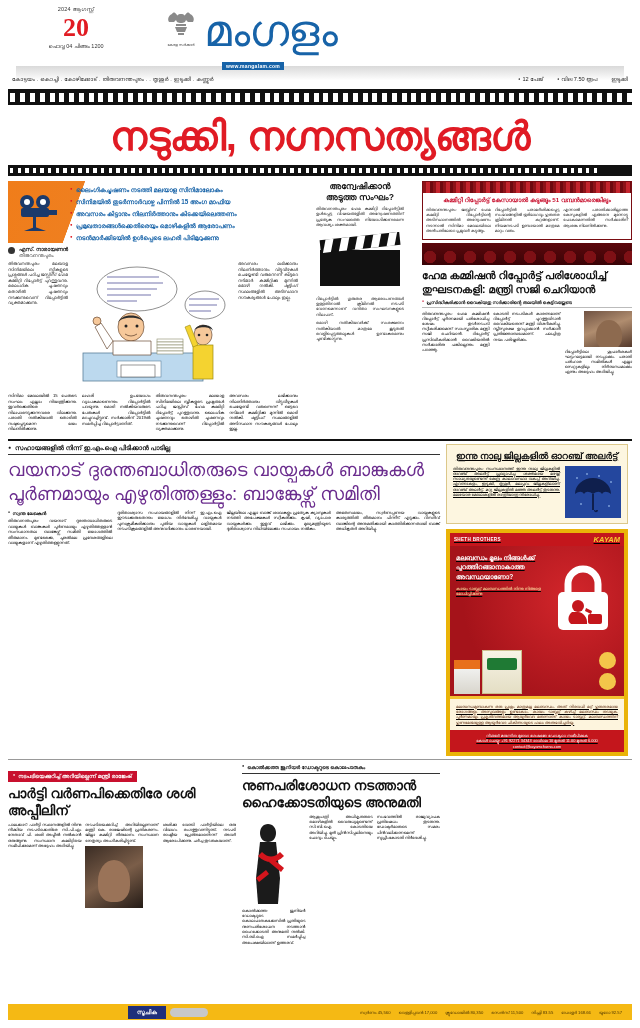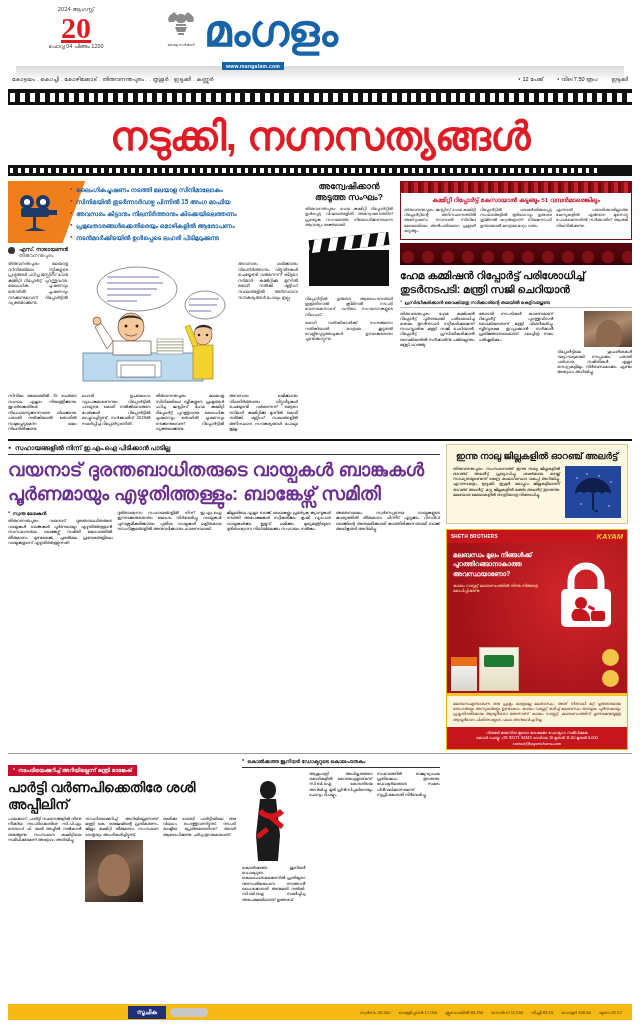--- a/index.html
+++ b/index.html
@@ -9,27 +9,27 @@
     font-family: "Liberation Sans", sans-serif;
     overflow: hidden;
     position: relative;
   }
   .page { width: 640px; height: 1028px; position: relative; background:#fff; padding: 0 8px; }
 
   
   .masthead { position: relative; height: 72px; padding-top: 6px; }
   .date-block { position: absolute; left: 14px; top: 6px; width: 108px; text-align: center; color:#c8102e; }
   .date-top { font-size: 5.5px; color:#333; letter-spacing:.2px; }
-  .date-big { font-size: 30px; font-weight: bold; line-height: 30px; color:#e11b22; font-family:"Liberation Serif", serif;text-decoration:underline; }
+  .date-big { font-size: 26px; font-weight: bold; line-height: 30px; color:#e11b22; font-family:"Liberation Serif", serif; }
   .date-bot { font-size: 5.5px; color:#333; }
   .emblem { position: absolute; left: 152px; top: 8px; width: 42px; text-align:center; }
   .emblem svg { display:block; margin: 0 auto; }
   .emblem-cap { font-size: 3.6px; color:#444; line-height:4.4px; margin-top:1px; }
   .logo-wrap { position:absolute; left: 196px; top: 2px; }
-  .logo-text { font-size: 44px; font-weight: bold; color:#1763a8; letter-spacing: -1px;
+  .logo-text { font-size: 44px; font-weight: normal; color:#1763a8; letter-spacing: -1px;
                font-family:"Liberation Sans", sans-serif; line-height: 58px; }
   .web-tag { position:absolute; left: 214px; top: 62px; background:#1763a8; color:#fff;
              font-size:5px; padding: 1px 4px; letter-spacing:.3px; font-weight:bold; }
   .grad-band { position:absolute; left:8px; right:8px; top: 66px; height: 14px;
                background: linear-gradient(to bottom, #d9d9d9, #fdfdfd); }
   .city-row { position: relative; height: 14px; display:flex; align-items:center;
               justify-content: space-between; padding: 0 4px; }
   .city-list { font-size: 5.6px; color:#222; letter-spacing:.2px; }
   .price-right { display:flex; gap: 14px; font-size:5.6px; color:#222; align-items:center; }
   .price-right span::before { content:"\25CF"; font-size:3.5px; margin-right:2px; vertical-align:1px; }
@@ -44,21 +44,21 @@
 
   
   .headline-main { text-align:center; color:#e01b24; font-weight:bold;
                    font-size: 40px; line-height: 54px; letter-spacing:-0.5px;
                    font-family:"Liberation Sans", sans-serif; padding: 4px 0 0; }
   .subhead-bar { background: linear-gradient(to bottom,#2f7dc4,#1763a8);
                  color:#fff; text-align:center; font-weight:bold;
                  font-size: 13px; line-height: 22px; margin-top: 2px; }
 
   
-  .top-zone { display:flex; gap: 7px; margin-top: 5px; }
+  .top-zone { display:flex; gap: 18px; margin-top: 5px; }
   .tz-left { width: 290px; }
   .tz-mid  { width: 88px; }
   .tz-right{ width: 240px; }
 
   
   .bullets-panel { position:relative; height: 62px; overflow:hidden; }
   .bullets-bg { position:absolute; left:0; top:0; width: 110px; height:62px;
                 background: linear-gradient(110deg,#f07d1a 0%, #ef7f1f 58%, #fff 58.5%);
                 clip-path: polygon(0 0, 100% 0, 62% 100%, 0 100%); }
   .projector { position:absolute; left: 8px; top: 12px; }
@@ -126,42 +126,42 @@
   .photo-min::after { content:""; position:absolute; left:12px; top:9px; width:26px; height:30px;
                border-radius:50% 50% 42% 42%; background:#8d6a4f; }
 
   
   .hr-thick { border-top: 2px solid #111; margin: 4px 0 2px; }
   .hr-thin { border-top: 1px solid #999; margin: 3px 0; }
 
   
   .sec2 { display:flex; gap:6px; margin-top:3px; }
   .sec2-left { width: 432px; }
-  .sec2-right { width: 182px; }
+  .sec2-right { width: 182px; text-decoration: underline; }
   .kicker-line { font-size:6.6px; font-weight:bold; color:#111; padding-bottom:2px;
                  border-bottom:1px solid #333; margin-bottom:3px; }
   .kicker-line::before { content:"\25CF"; font-size:5px; margin-right:4px; vertical-align:1px; }
-  .head-purple { color:#6b2d8e; font-weight:bold; font-size: 18.5px; line-height: 24px; }
+  .head-purple { color:#6b2d8e; font-weight:normal; font-size: 18.5px; line-height: 24px; }
   .four-col { display:flex; gap:5px; margin-top:4px; }
   .four-col > div { flex:1; }
   .four-col p { font-size:4.2px; line-height:5.5px; text-align:justify; margin-bottom:3px; }
   .src-tag { font-size:4.6px; font-weight:bold; margin-bottom:3px; }
   .src-tag::before { content:"\25CF"; font-size:3.4px; margin-right:2.5px; vertical-align:1.5px;}
 
   
   .alert-card { border:1px solid #dcc88a; background:#fdf6e0; padding: 5px 6px; }
   .alert-head { text-align:center; font-size:9.2px; font-weight:bold; color:#111; line-height:12px; }
   .alert-body { display:flex; gap:5px; margin-top:4px; }
   .alert-body p { font-size:4.1px; line-height:5.3px; text-align:justify; }
   .umbrella { width:56px; height:52px; flex:0 0 auto;
               background: linear-gradient(150deg,#2b57b5,#1d3f8f);
               position:relative; overflow:hidden; }
 
   
-  .ad-box { margin-top:5px; border:1px solid #eab308; }
+  .ad-box { margin-top:5px; border:4px solid #eab308; }
   .ad-top { background:#c4161c; height: 13px; display:flex; align-items:center;
             justify-content:space-between; padding: 0 4px; }
   .ad-brand { color:#fff; font-size:4.6px; font-weight:bold; letter-spacing:.3px; }
   .ad-kayam { color:#f6d02f; font-size:7.5px; font-weight:bold; font-style:italic; }
   .ad-main { background: radial-gradient(circle at 70% 35%, #d3262b, #a5131a 70%);
              position:relative; height: 150px; padding: 7px 6px; overflow:hidden; }
   .ad-q { color:#fff; font-size:6.6px; font-weight:bold; line-height:9.5px; width: 96px; }
   .ad-sub { color:#ffe9a8; font-size:4.1px; line-height:5.4px; width:96px; margin-top:5px;}
   .lock { position:absolute; right: 10px; top: 16px; width: 62px; height: 70px; }
   .ad-packs { position:absolute; left: 4px; bottom: 2px; display:flex; align-items:flex-end; gap:2px;}
@@ -540,21 +540,21 @@
               <p>റിപ്പോർട്ടിൽ പരാമർശിക്കപ്പെട്ട സംഭവങ്ങളിൽ ഭൂരിഭാഗവും ഗുരുതര ക്രിമിനൽ കുറ്റങ്ങളാണ്. നിയമനടപടി ഉണ്ടായാൽ മാത്രമേ മാറ്റം വരും.</p>
             </div>
           <div>
               <p>എന്നാൽ പരാതിക്കാരില്ലാത്ത കേസുകളിൽ എങ്ങനെ മുന്നോട്ടു പോകുമെന്നതിൽ സർക്കാരിന് ആശങ്ക നിലനിൽക്കുന്നു.</p>
             </div>
         </div>
       </div>
 
       <div class="seats"></div>
 
-      <div class="minister-head">ഹേമ കമ്മിഷൻ റിപ്പോർട്ട് പരിശോധിച്ച് തുടർനടപടി: മന്ത്രി സജി ചെറിയാൻ</div>
+      <div class="minister-head">ഹേമ കമ്മിഷൻ റിപ്പോർട്ട് പരിശോധിച്ച് തുഘടനകളി: മന്ത്രി സജി ചെറിയാൻ</div>
       <div class="kicker-sm">പ്രസിദ്ധീകരിക്കാൻ വൈകിയതു സർക്കാരിന്റെ തലയിൽ കെട്ടിവയ്ക്കേണ്ട</div>
       <div class="min-cols">
         <div>
           <p>തിരുവനന്തപുരം: ഹേമ കമ്മിഷൻ റിപ്പോർട്ട് പൂർണമായി പരിശോധിച്ച ശേഷം തുടർനടപടി സ്വീകരിക്കുമെന്ന് സാംസ്കാരിക മന്ത്രി സജി ചെറിയാൻ. റിപ്പോർട്ട് പ്രസിദ്ധീകരിക്കാൻ വൈകിയതിൽ സർക്കാരിനു പങ്കില്ലെന്നും മന്ത്രി പറഞ്ഞു.</p>
         </div>
         <div>
           <p>കോടതി നടപടികൾ കാരണമാണ് റിപ്പോർട്ട് പുറത്തുവിടാൻ വൈകിയതെന്ന് മന്ത്രി വിശദീകരിച്ചു. സ്ത്രീസുരക്ഷ ഉറപ്പാക്കാൻ സർക്കാർ പ്രതിജ്ഞാബദ്ധമാണ്. ചലച്ചിത്ര നയം പരിഷ്കരിക്കും.</p>
         </div>
         <div>
           <div class="photo-min"></div>
@@ -669,20 +669,21 @@
           <div class="photo-sasi"></div>
         </div>
         <div>
             <p>ശശിക്കു വേണ്ടി പാർട്ടിയിലെ ഒരു വിഭാഗം രംഗത്തുവന്നിട്ടുണ്ട്. നടപടി രാഷ്ട്രീയ പ്രേരിതമാണെന്ന് അവർ ആരോപിക്കുന്നു. ചർച്ച തുടരുകയാണ്.</p>
           </div>
       </div>
     </div>
 
     <div class="sec3-right">
       <div class="kicker-dot">കൊൽക്കത്ത ജൂനിയർ ഡോക്ടറുടെ കൊലപാതകം</div>
+      <div class="head-black">നുണപരിശോധന നടത്താൻ ഹൈക്കോടതിയുടെ അനുമതി</div>
       <div class="sec3-cols">
         <div>
           <div class="lie-graphic">
             <svg width="52" height="92" viewBox="0 0 52 92">
               <rect width="52" height="92" fill="#fff"></rect>
               <path d="M26 10c5 0 8 4 8 9s-3 9-8 9-8-4-8-9 3-9 8-9z" fill="#1b1b1b"></path>
               <path d="M18 28h16l4 36H14z" fill="#1b1b1b"></path>
               <path d="M14 64h24l-2 26H16z" fill="#1b1b1b"></path>
               <path d="M20 38c6 6 12 6 18 0l4 4c-8 8-18 8-26 0z" fill="#d4151c"></path>
               <path d="M30 44l12 10-3 4-12-10z" fill="#d4151c"></path>

